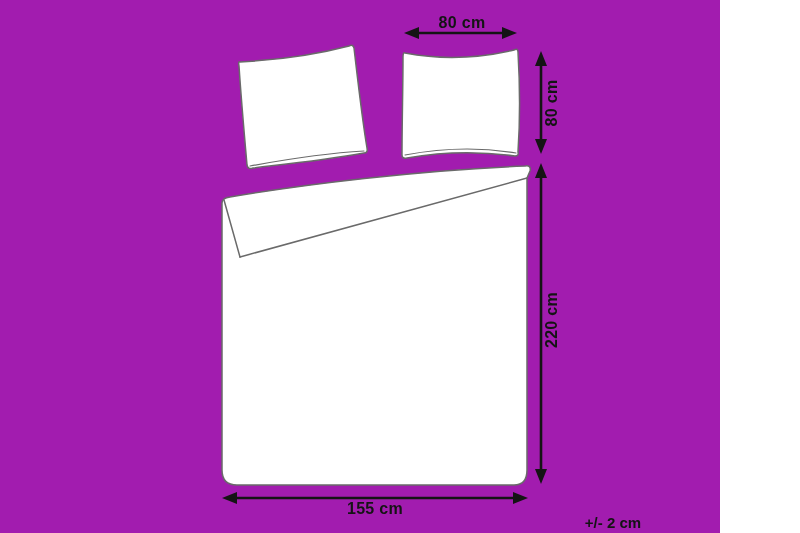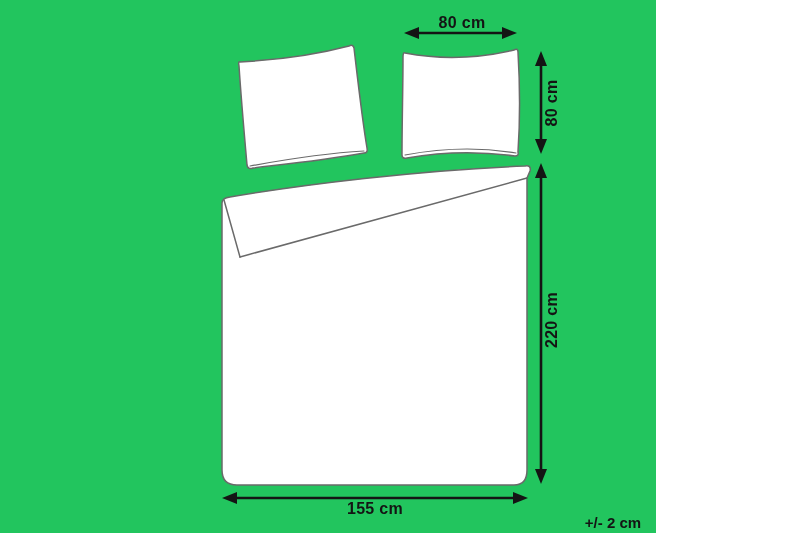--- a/index.html
+++ b/index.html
@@ -2,23 +2,23 @@
 <html><head>
 <meta charset="utf-8">
 <style>
   html, body {
     margin: 0;
     padding: 0;
     background: #ffffff;
   }
   .stage {
     position: relative;
-    width: 656px;
+    width: 720px;
     height: 533px;
-    background: #22c55e;
+    background: #a21caf;
     overflow: hidden;
     font-family: "Liberation Sans", sans-serif;
   }
   .stage svg {
     position: absolute;
     inset: 0;
     display: block;
   }
   .outline {
     fill: #ffffff;

